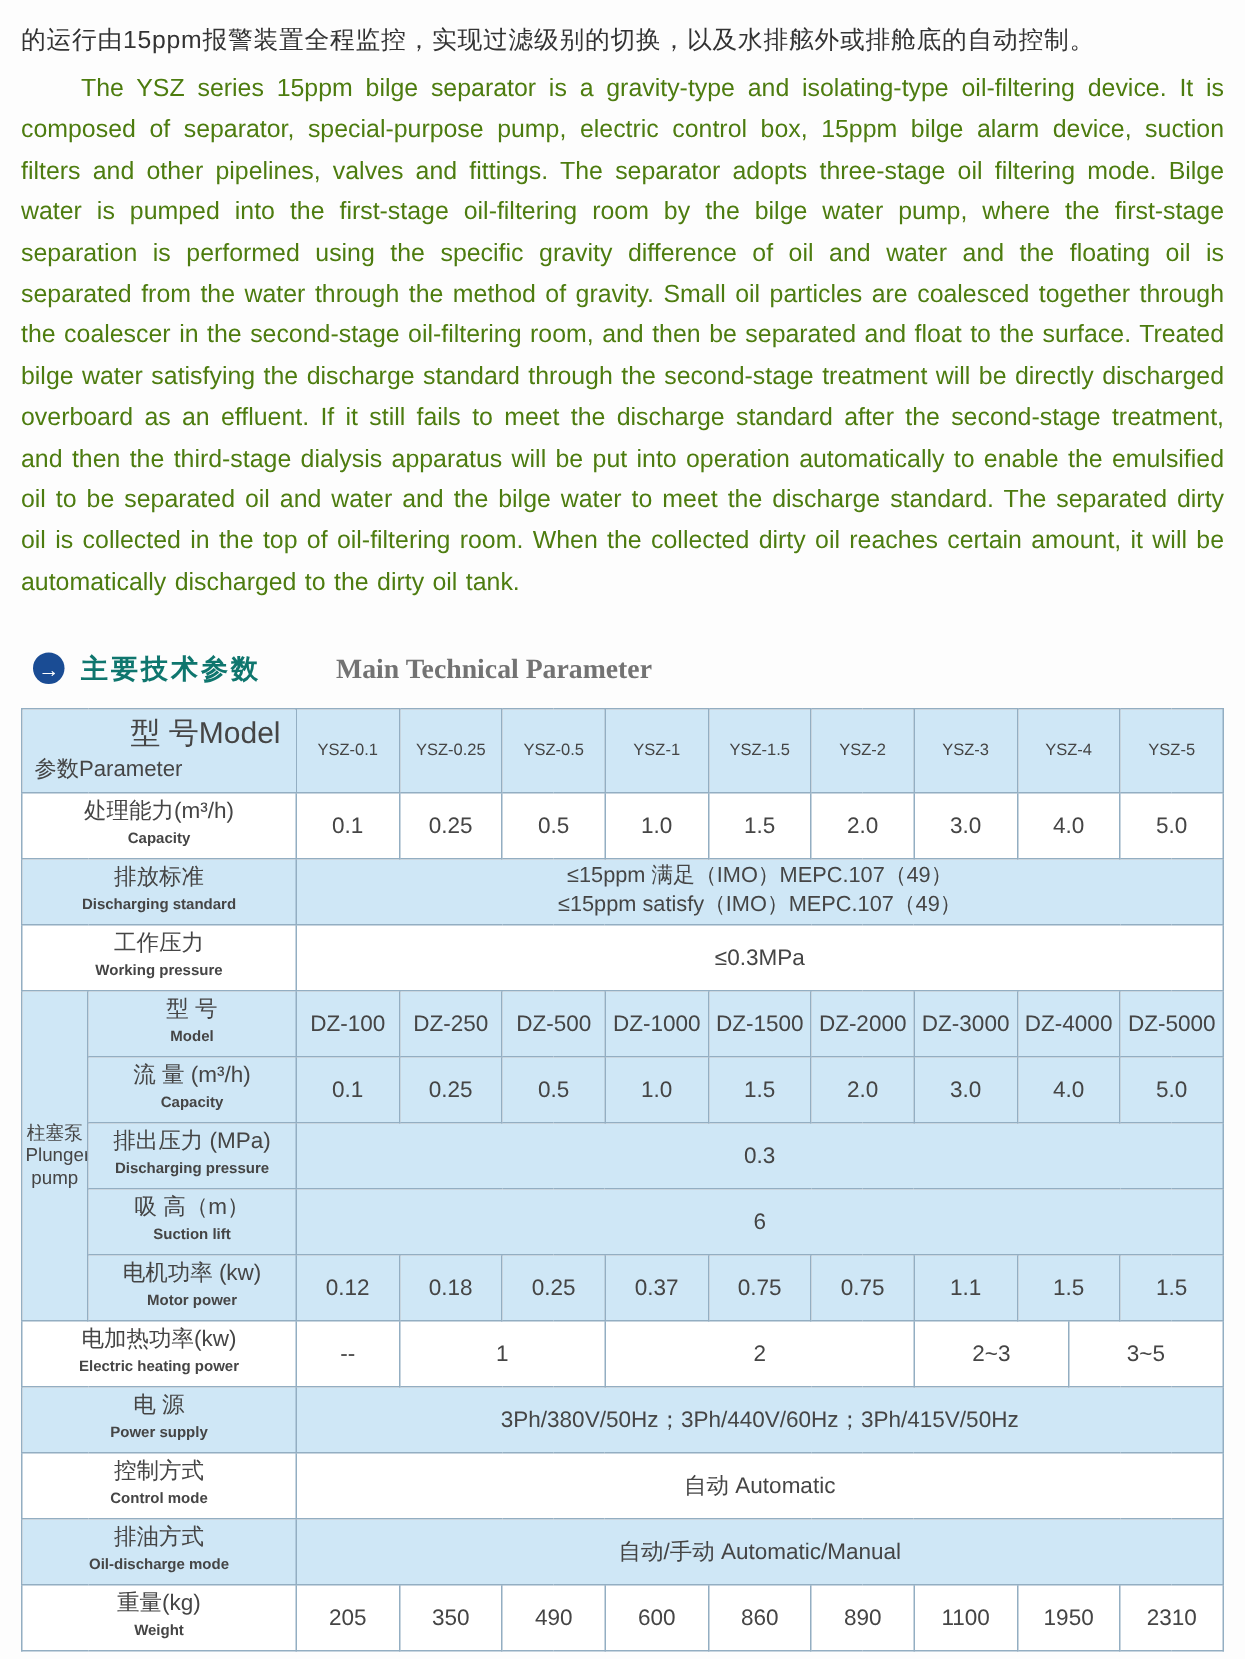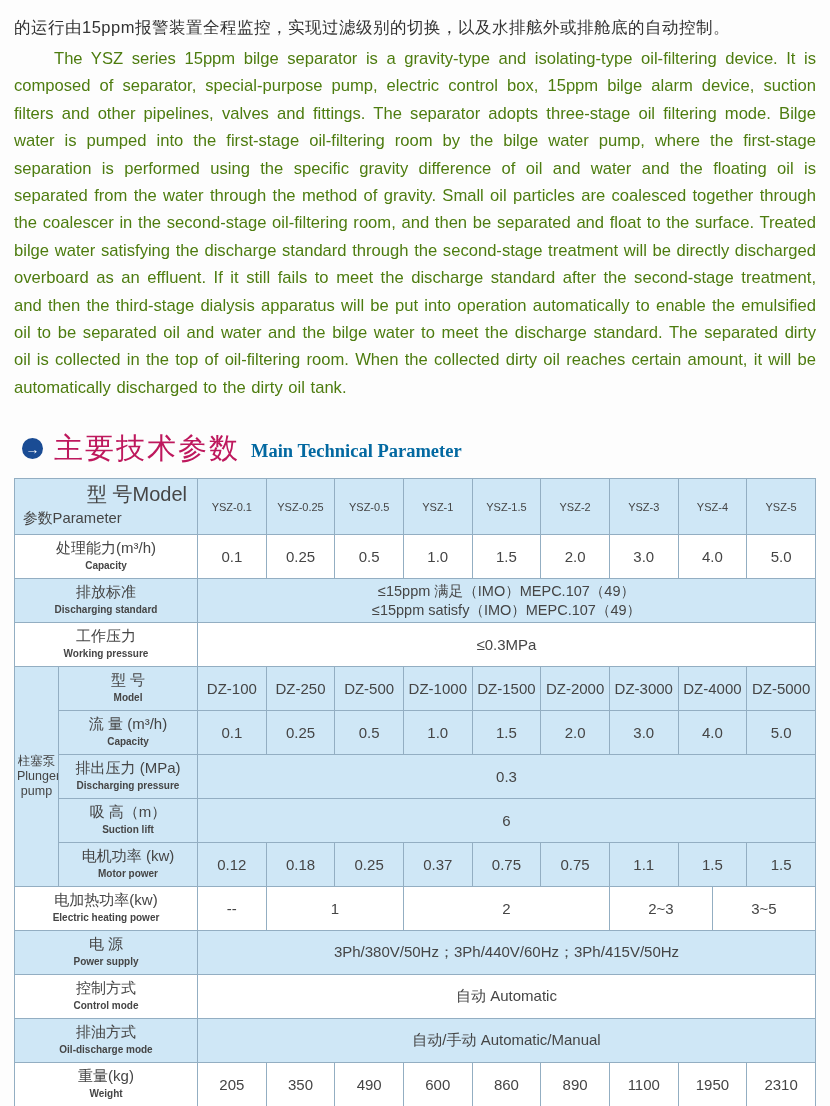--- a/index.html
+++ b/index.html
@@ -18,26 +18,26 @@
   }
   .section-header{
     margin:33px 0 15px 8px;display:flex;align-items:center;gap:11px;
   }
   .arrow-badge{
     width:21px;height:21px;border-radius:50%;background:#1a4c94;color:#fff;
     display:flex;align-items:center;justify-content:center;
     font-size:14px;font-weight:bold;flex:0 0 auto;
   }
   .title-cn{
-    font-size:29px;font-weight:normal;color:#be185d;letter-spacing:2px;
+    font-size:18px;font-weight:bold;color:#0f766e;letter-spacing:2px;
     line-height:1;
   }
   .title-en{
     font-family:"Liberation Serif",serif;font-size:18.5px;font-weight:bold;
-    color:#0369a1;line-height:1;margin-top:4px;
+    color:#737373;line-height:1;margin-top:4px;margin-left:39px;
   }
   table.tech{
     width:802px;border-collapse:collapse;table-layout:fixed;
     font-family:"Liberation Sans",sans-serif;color:#454545;
   }
   table.tech td{
     border:1px solid #93aec2;text-align:center;vertical-align:middle;
     padding:1px 2px;overflow:hidden;
   }
   tr.blue td{background:#cfe7f6;}

